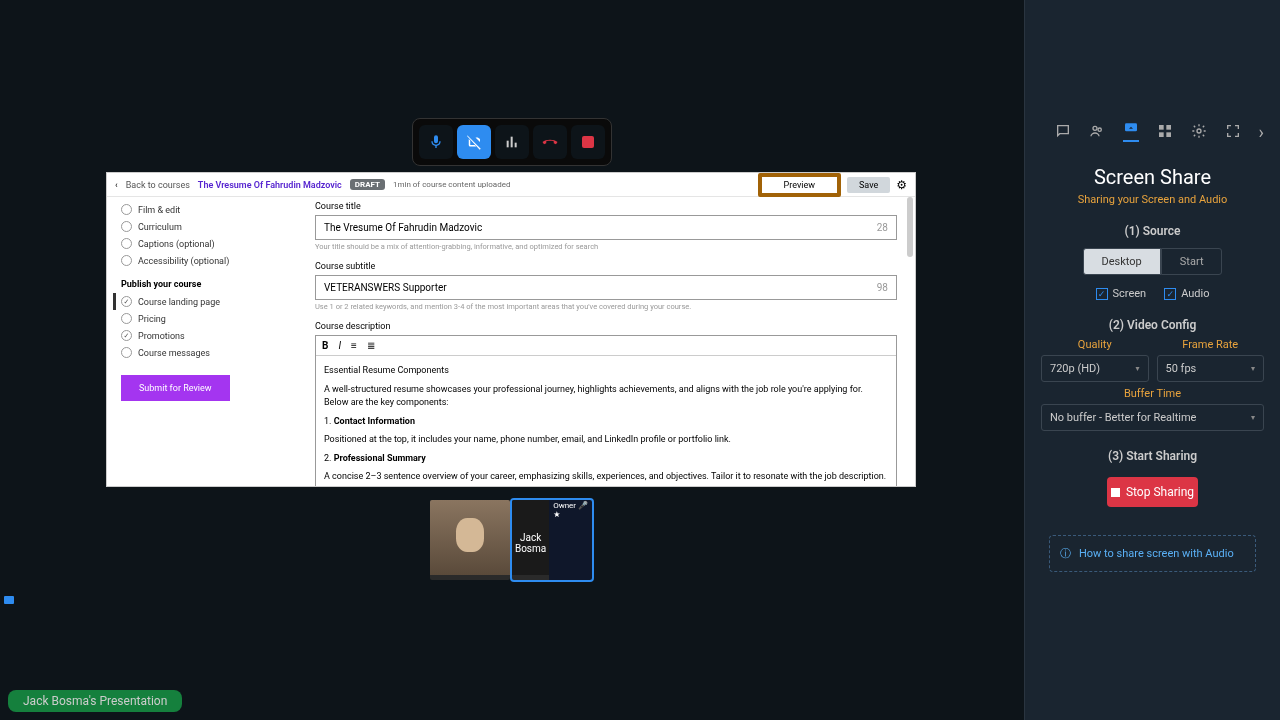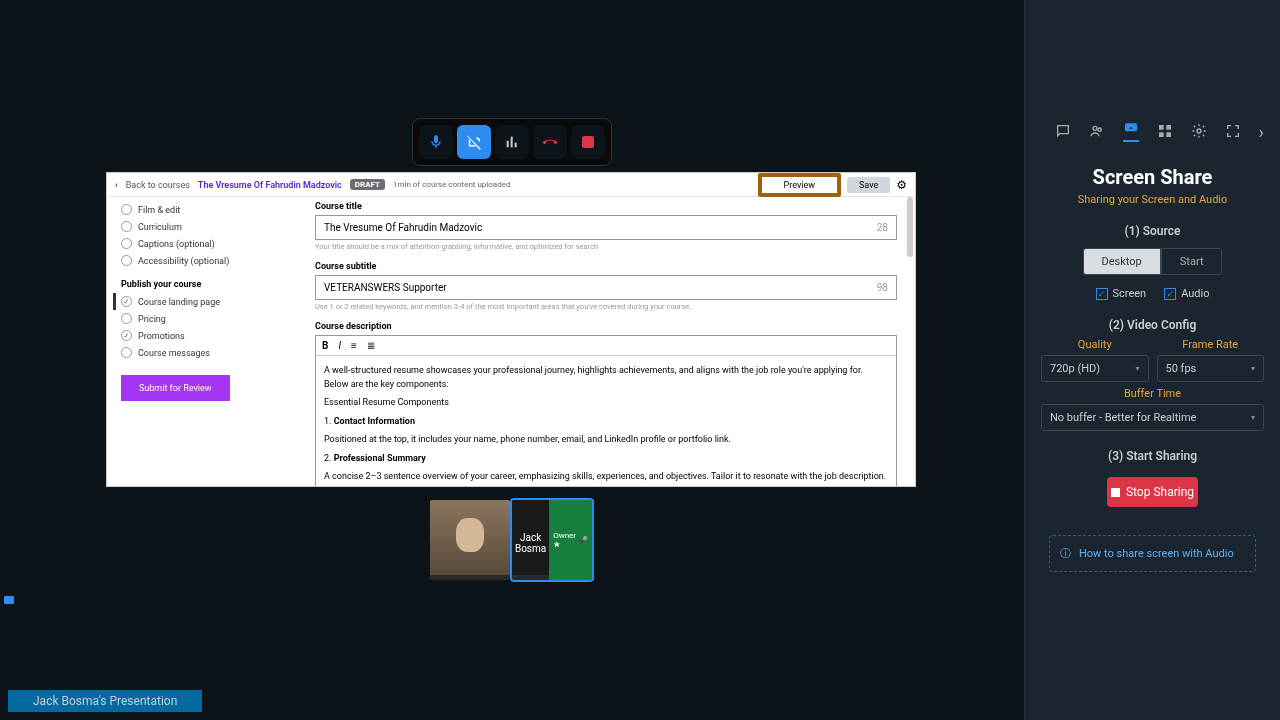--- a/index.html
+++ b/index.html
@@ -23,61 +23,61 @@
 .btn-save{background:#d1d7dc;padding:3px 12px;font-size:9px;border-radius:2px;border:none}
 .share-body{display:flex;height:calc(100% - 24px)}
 .sidebar{width:190px;padding:4px 14px;font-size:9px}
 .sb-item{display:flex;align-items:center;gap:6px;padding:3px 0;color:#333}
 .sb-radio{width:11px;height:11px;border:1px solid #999;border-radius:50%;flex-shrink:0}
 .sb-check{width:11px;height:11px;border:1px solid #999;border-radius:50%;flex-shrink:0;display:flex;align-items:center;justify-content:center;color:#555;font-size:7px}
 .sb-heading{font-weight:700;margin-top:10px;margin-bottom:4px;font-size:9px}
 .sb-active{border-left:3px solid #333;margin-left:-8px;padding-left:5px}
 .submit-btn{background:#a435f0;color:#fff;border:none;padding:8px 18px;font-size:9px;margin-top:14px;cursor:pointer}
 .form-area{flex:1;padding:0 18px;font-size:9px;overflow:hidden}
-.fld-label{font-weight:700;margin-top:4px}
+.fld-label{font-weight:400;margin-top:4px}
 .fld-input{width:100%;border:1px solid #999;padding:6px 8px;margin-top:4px;font-size:10px;position:relative}
 .fld-input .count{position:absolute;right:8px;top:6px;color:#999;font-size:10px}
 .fld-help{color:#999;font-size:7.5px;margin-top:2px}
 .rte{border:1px solid #999;margin-top:4px}
 .rte-tb{border-bottom:1px solid #ccc;padding:4px 6px;display:flex;gap:10px;font-size:10px}
 .rte-body{padding:8px;font-size:9px;line-height:1.5}
 .rte-body p{margin-bottom:5px}
 .participants{position:absolute;left:430px;top:500px;display:flex;gap:2px}
 .p-tile{width:80px;height:80px;background:#2a2a2a;border-radius:2px;position:relative;display:flex;flex-direction:row;justify-content:space-between;overflow:hidden}
 .p-tile.active{outline:2px solid #2e8cf0}
 .p-face{width:100%;height:75px;background:linear-gradient(180deg,#8a7560 0%,#5a4a3a 100%);position:relative}
 .p-head{position:absolute;left:50%;top:18px;transform:translateX(-50%);width:28px;height:34px;background:#d4b896;border-radius:40%}
 .p-dark{background:#1a1a1a}
 .p-name{position:absolute;top:32px;left:0;right:0;text-align:center;color:#fff;font-size:10px}
-.p-badge{background:#15803d;color:#fff;font-size:8px;padding:1px 4px;display:flex;align-items:center;gap:2px;justify-content:space-between}
+.p-badge{background:#0f172a;color:#fff;font-size:8px;padding:1px 4px;display:flex;gap:2px;justify-content:space-between}
 .p-gear{position:absolute;top:4px;right:4px;color:#ccc;font-size:9px}
 .tiny-avatars{position:absolute;left:513px;top:500px;display:flex;gap:1px}
 .tiny-av{width:14px;height:14px;border-radius:2px;background:#444}
 .right-panel{position:absolute;right:0;top:0;width:256px;height:720px;background:#1a2530;border-left:1px solid #2a3540;padding-top:115px}
 .panel-icons{position:absolute;top:120px;right:16px;display:flex;gap:18px;align-items:center}
 .pi{color:#aaa;font-size:15px;cursor:pointer}
 .pi.active{color:#2e8cf0;border-bottom:2px solid #2e8cf0;padding-bottom:4px}
 .panel-body{padding:50px 16px 0;color:#ccc}
-.panel-title{color:#fff;text-align:center;font-size:20px;font-weight:700}
+.panel-title{color:#fff;text-align:center;font-size:20px;font-weight:400}
 .panel-sub{color:#e8a33d;text-align:center;font-size:11px;margin-top:4px}
 .sec-label{color:#ccc;text-align:center;font-size:12px;margin-top:18px;font-weight:600}
 .seg{display:flex;justify-content:center;margin-top:10px;gap:0}
 .seg button{padding:6px 18px;font-size:11px;border:1px solid #3a4550;background:#1a2530;color:#aaa;cursor:pointer}
 .seg button.on{background:#d8dde2;color:#333}
 .checks{display:flex;justify-content:center;gap:18px;margin-top:12px;font-size:11px}
 .checks label{display:flex;align-items:center;gap:5px;color:#ccc}
 .cb{width:12px;height:12px;border:1px solid #2e8cf0;display:inline-flex;align-items:center;justify-content:center;color:#2e8cf0;font-size:9px}
 .cfg-row{display:flex;gap:8px;justify-content:center;margin-top:6px}
 .cfg-col{flex:1}
 .cfg-lbl{color:#e8a33d;font-size:11px;text-align:center;margin-bottom:4px}
 .sel{width:100%;background:#1a2530;border:1px solid #3a4550;color:#ccc;padding:6px 8px;font-size:11px;border-radius:3px;display:flex;justify-content:space-between;align-items:center}
 .stop-btn{background:#dc3545;color:#fff;border:none;padding:8px 4px;font-size:12px;border-radius:4px;display:flex;align-items:center;gap:6px;margin:14px auto 0;cursor:pointer}
 .stop-sq{width:9px;height:9px;background:#fff}
 .howto{margin:28px 8px 0;border:1px dashed #3a5a7a;border-radius:4px;padding:10px;color:#5ab0f5;font-size:11px;display:flex;align-items:center;gap:8px}
-.footer{position:absolute;left:8px;bottom:8px;background:#0369a1;color:#ccc;padding:4px 25px;font-size:12px;border-radius:0}
+.footer{position:absolute;left:8px;bottom:8px;background:#15803d;color:#ccc;padding:4px 15px;font-size:12px;border-radius:8px}
 .chev{color:#888;font-size:8px}
 svg{display:block}
 .scroll-ind{position:absolute;right:2px;top:24px;width:6px;height:60px;background:#ccc;border-radius:3px}
 </style>
 </head>
 <body>
 
 <div class="main-area">
 
   <div class="toolbar">
@@ -176,22 +176,22 @@
 
         <div class="fld-label" style="margin-top:10px">Course description</div>
         <div class="rte">
           <div class="rte-tb">
             <b>B</b>
             <i>I</i>
             <span>≡</span>
             <span>≣</span>
           </div>
           <div class="rte-body">
+            <p>Essential Resume Components</p>
             <p>A well-structured resume showcases your professional journey, highlights achievements, and aligns with the job role you're applying for. Below are the key components:</p>
-            <p>Essential Resume Components</p>
             <p>1. <b>Contact Information</b></p>
             <p>Positioned at the top, it includes your name, phone number, email, and LinkedIn profile or portfolio link.</p>
             <p>2. <b>Professional Summary</b></p>
             <p>A concise 2–3 sentence overview of your career, emphasizing skills, experiences, and objectives. Tailor it to resonate with the job description.</p>
 
           </div>
         </div>
       </div>
     </div>
   </div>

